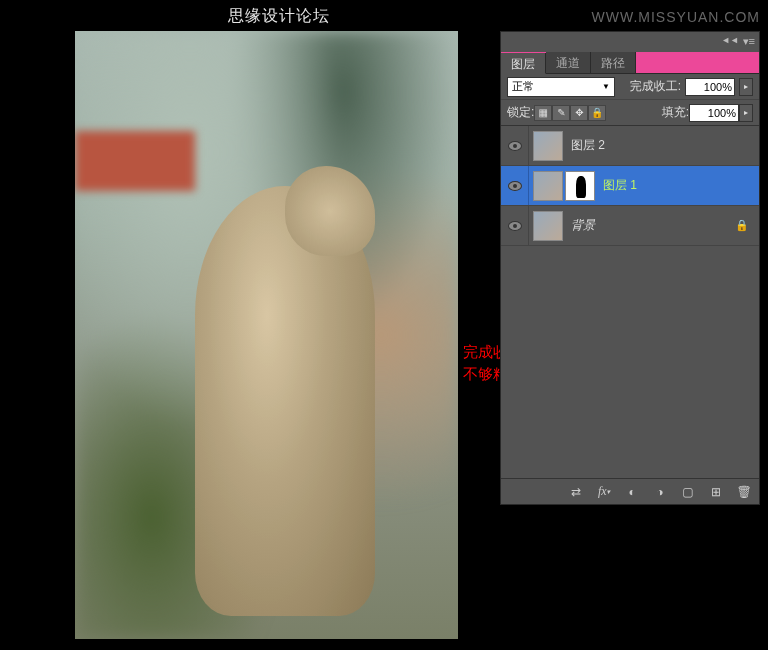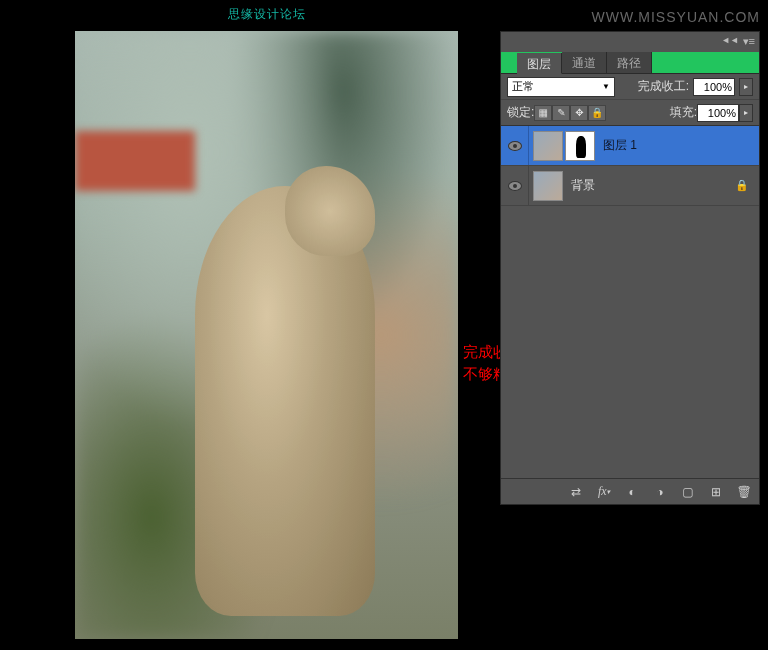--- a/index.html
+++ b/index.html
@@ -1,50 +1,50 @@
 <!DOCTYPE html>
 <html><head>
 <meta charset="utf-8">
 <style>
 * { margin: 0; padding: 0; box-sizing: border-box; }
 body { width: 768px; height: 650px; background: #000; font-family: "Microsoft YaHei", sans-serif; position: relative; overflow: hidden; }
 
-.watermark-top { position: absolute; top: 6px; left: 228px; color: #14b8a6; font-size: 12px; letter-spacing: 1px; }
+.watermark-top { position: absolute; top: 6px; left: 228px; color: #e5e5e5; font-size: 16px; letter-spacing: 1px; }
 .watermark-url { position: absolute; top: 9px; right: 8px; color: #666; font-size: 14px; letter-spacing: 1px; }
 
 .canvas-image { position: absolute; left: 75px; top: 31px; width: 383px; height: 608px; background: linear-gradient(180deg, #a8b8b0 0%, #9fb0a5 30%, #8a9080 70%, #7a8068 100%); overflow: hidden; }
 .canvas-image .blur-bg { position: absolute; inset: 0; background: radial-gradient(ellipse at 30% 20%, #b0c0b5 0%, transparent 40%), radial-gradient(ellipse at 70% 10%, #4a6050 0%, transparent 30%), radial-gradient(ellipse at 80% 50%, #b89878 0%, transparent 40%), radial-gradient(ellipse at 20% 80%, #4a6030 0%, transparent 30%); filter: blur(8px); }
 .statue { position: absolute; left: 120px; top: 155px; width: 180px; height: 430px; background: radial-gradient(ellipse at 40% 30%, #d0c0a0 0%, #b0a080 40%, #8a7a5a 100%); border-radius: 50% 50% 20% 20% / 30% 30% 10% 10%; filter: contrast(1.1); }
 .statue::before { content: ''; position: absolute; left: 90px; top: -20px; width: 90px; height: 90px; background: radial-gradient(ellipse, #c8b898 0%, #a09070 100%); border-radius: 50% 60% 40% 50%; }
 .roof { position: absolute; left: 0; top: 100px; width: 120px; height: 60px; background: #b85540; filter: blur(4px); }
 
 .red-text { position: absolute; left: 463px; top: 341px; color: #ff0000; font-size: 15px; line-height: 22px; width: 280px; font-weight: normal; }
 
 .panel { position: absolute; right: 8px; top: 31px; width: 260px; height: 474px; background: #535353; border: 1px solid #2a2a2a; display: flex; flex-direction: column; font-size: 12px; color: #ddd; }
 
 .panel-header { height: 20px; background: #535353; display: flex; align-items: flex-end; position: relative; }
 .panel-header .collapse { position: absolute; right: 20px; top: 3px; color: #bbb; font-size: 9px; }
 .panel-header .menu { position: absolute; right: 4px; top: 3px; color: #bbb; font-size: 11px; }
 
-.tabs { display: flex; height: 22px; background: #22c55e; border-bottom: 1px solid #2a2a2a; padding-left: 16px; }
+.tabs { display: flex; height: 22px; background: #ec4899; border-bottom: 1px solid #2a2a2a; }
 .tab { padding: 3px 10px; color: #aaa; background: #424242; border-right: 1px solid #2a2a2a; cursor: pointer; }
 .tab.active { background: #535353; color: #ddd; border-bottom: 1px solid #535353; position: relative; top: 1px; }
 
 .options-row { height: 26px; display: flex; align-items: center; padding: 0 6px; gap: 4px; border-bottom: 1px solid #444; }
 .options-row .label { color: #ddd; font-size: 12px; }
 .blend-select { width: 108px; height: 20px; background: #fff; border: 1px solid #333; color: #000; font-size: 11px; padding: 0 4px; display: flex; align-items: center; justify-content: space-between; }
-.pct-input { width: 42px; height: 18px; background: #fff; border: 1px solid #333; color: #000; font-size: 11px; text-align: right; padding-right: 2px; }
+.pct-input { width: 50px; height: 18px; background: #fff; border: 1px solid #333; color: #000; font-size: 11px; text-align: right; padding-right: 2px; }
 .pct-btn { width: 14px; height: 18px; background: #5a5a5a; border: 1px solid #333; display: flex; align-items: center; justify-content: center; font-size: 8px; }
 
 .lock-row { height: 26px; display: flex; align-items: center; padding: 0 6px; border-bottom: 1px solid #333; }
 .lock-icon { width: 18px; height: 16px; background: #666; border: 1px solid #444; display: flex; align-items: center; justify-content: center; font-size: 10px; }
 
 .layers-list { flex: 1; background: #535353; overflow: auto; }
 .layer-row { height: 40px; display: flex; align-items: center; border-bottom: 1px solid #444; }
-.layer-row.selected { background: #3874d1; color: #0f172a; text-align: center; }
+.layer-row.selected { background: #3874d1; color: #bef264; text-align: center; }
 .layer-row .eye-col { width: 28px; height: 100%; display: flex; align-items: center; justify-content: center; border-right: 1px solid #444; }
 .layer-row.selected .eye-col { border-right: 1px solid #2a5aa8; }
 .eye-icon { width: 14px; height: 10px; border: 1px solid #333; border-radius: 50%; background: #888; position: relative; }
 .eye-icon::after { content: ''; position: absolute; left: 4px; top: 2px; width: 4px; height: 4px; background: #333; border-radius: 50%; }
 .layer-row .thumb { width: 30px; height: 30px; margin-left: 4px; border: 1px solid #888; background: linear-gradient(135deg, #9ab 0%, #ba9 100%); }
 .layer-row .mask-thumb { width: 30px; height: 30px; margin-left: 2px; border: 1px solid #888; background: #fff; position: relative; }
 .layer-row .mask-thumb::after { content: ''; position: absolute; left: 10px; top: 4px; width: 10px; height: 22px; background: #000; border-radius: 40% 40% 20% 20%; }
 .layer-row .layer-name { margin-left: 8px; font-size: 12px; }
 .layer-row .lock-indicator { margin-left: auto; margin-right: 10px; font-size: 11px; }
 
@@ -89,34 +89,41 @@
     <div class="lock-icon">▦</div>
     <div class="lock-icon">✎</div>
     <div class="lock-icon">✥</div>
     <div class="lock-icon">🔒</div>
     <span class="label" style="margin-left:auto">填充:</span>
     <input class="pct-input" value="100%" style="">
     <div class="pct-btn">▸</div>
   </div>
 
   <div class="layers-list">
+    <div class="layer-row">
+      <div class="eye-col">
+          <div class="eye-icon"></div>
+        </div>
+      <div class="thumb"></div>
+      <span class="layer-name">图层 2</span>
+    </div>
     <div class="layer-row selected">
       <div class="eye-col">
           <div class="eye-icon"></div>
         </div>
       <div class="thumb"></div>
       <div class="mask-thumb"></div>
       <span class="layer-name">图层 1</span>
     </div>
     <div class="layer-row">
       <div class="eye-col">
           <div class="eye-icon"></div>
         </div>
       <div class="thumb"></div>
-      <span class="layer-name" style="">背景</span>
+      <span class="layer-name" style="font-style:italic">背景</span>
       <span class="lock-indicator">🔒</span>
     </div>
   </div>
 
   <div class="panel-footer">
     <div class="footer-icon">⇄</div>
     <div class="footer-icon" style="font-style:italic;font-family:Liberation Serif, serif">fx<span style="font-size:7px">▾</span></div>
     <div class="footer-icon">◐</div>
     <div class="footer-icon">◑</div>
     <div class="footer-icon">▢</div>

